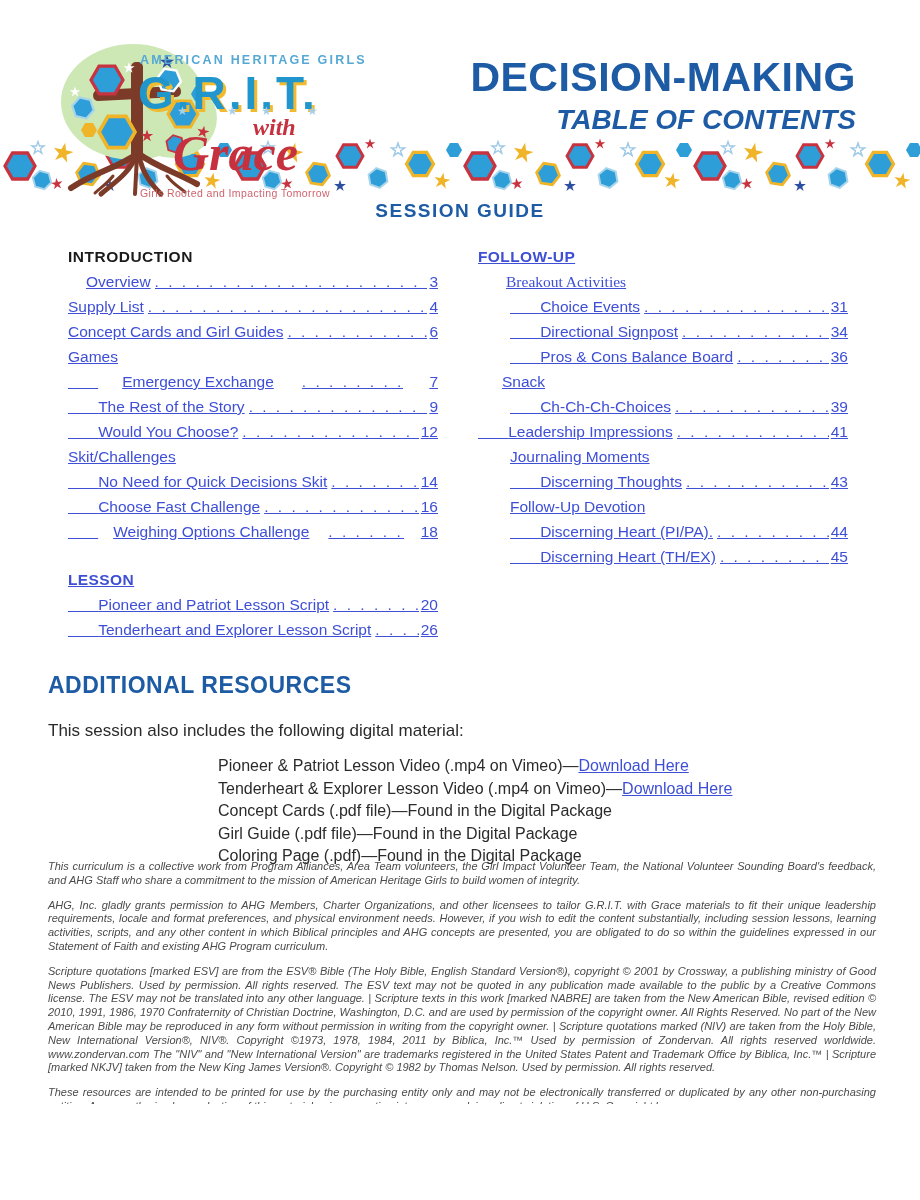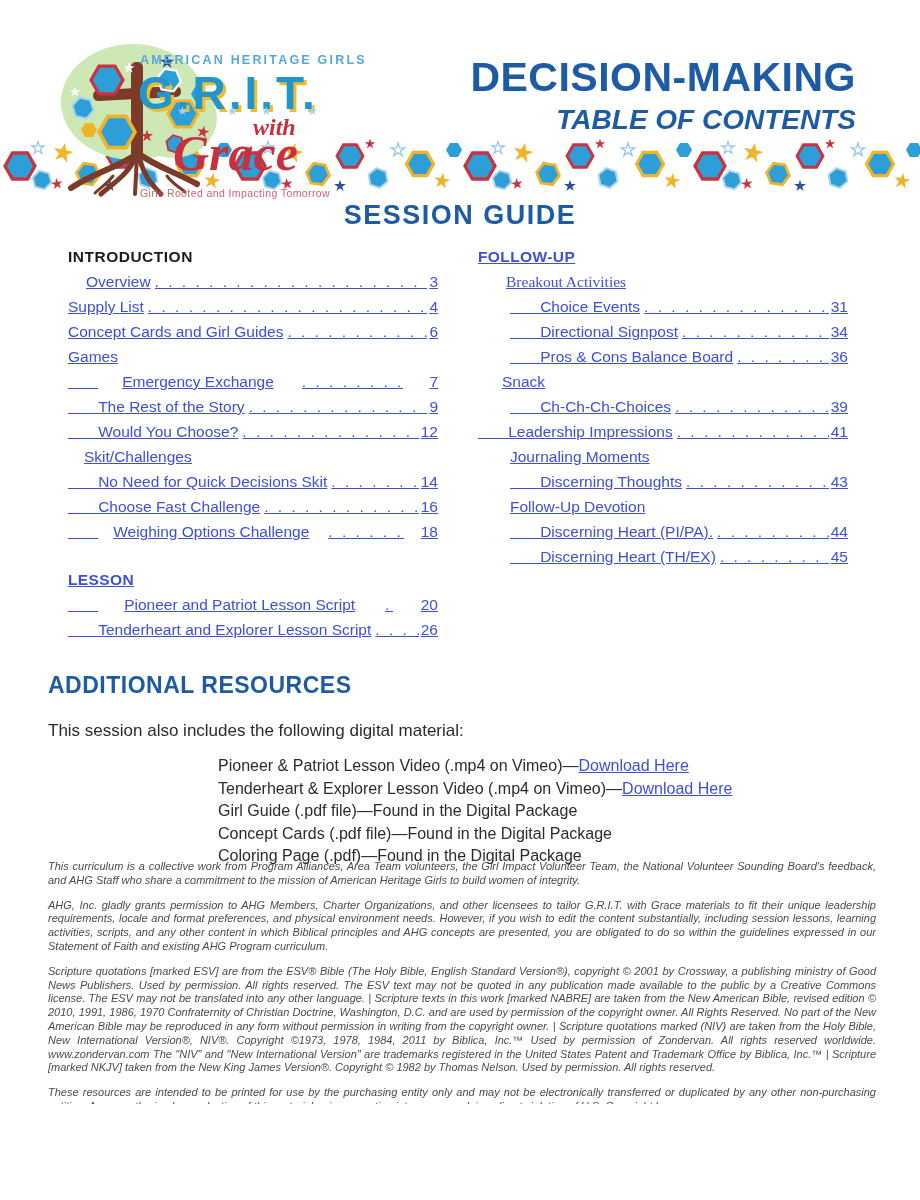--- a/index.html
+++ b/index.html
@@ -22,21 +22,21 @@
   .logo-tagline { position:absolute; left:85px; top:151px; font-size:10.5px; color:#d0636e;
                 letter-spacing:.4px; white-space:nowrap; }
 
   .title-block { position:absolute; right:64px; top:54px; text-align:right; z-index:2; }
   .doc-title    { font-size:41px; font-weight:bold; color:#1d5ba5; letter-spacing:.5px; }
   .doc-subtitle { font-size:28px; font-weight:bold; font-style:italic; color:#1d5ba5; margin-top:3px; }
 
   .band { position:absolute; left:0; top:136px; width:920px; height:58px; z-index:1; }
 
   .session-guide { position:absolute; left:0; top:200px; width:920px; text-align:center;
-                   font-size:27px; font-weight:bold; color:#1d5ba5; letter-spacing:1.5px; }
+                   font-size:19px; font-weight:bold; color:#1d5ba5; letter-spacing:1.5px; }
 
   
   .toc-col { position:absolute; top:244px; width:370px; font-size:15.5px; color:#3e4fd6; }
   .toc-left  { left:68px; }
   .toc-right { left:478px; }
   .toc-line { display:flex; align-items:baseline; height:25px; line-height:25px; }
   .toc-label { text-decoration:underline; white-space:nowrap; }
   .type-heading-black { color:#1a1a1a; font-weight:bold; letter-spacing:.5px; }
   .type-heading-black .toc-label { text-decoration:none; }
   .type-heading-link .toc-label { font-weight:bold; letter-spacing:.4px; }
@@ -186,21 +186,21 @@
         <span class="toc-label">The Rest of the Story</span>
         <span class="toc-dots">. . . . . . . . . . . . . . . . . . . . . . . . . . . . . . . . . . . . . . . . . . . . . . . . . . . . . . . . . . . . </span>
         <span class="toc-page">9</span>
       </div>
       <div class="toc-line type-link" style="margin-left: 0px;">
         <span class="toc-tab">&nbsp;&nbsp;&nbsp;&nbsp;&nbsp;&nbsp;&nbsp;</span>
         <span class="toc-label">Would You Choose?</span>
         <span class="toc-dots">. . . . . . . . . . . . . . . . . . . . . . . . . . . . . . . . . . . . . . . . . . . . . . . . . . . . . . . . . . . . </span>
         <span class="toc-page">12</span>
       </div>
-      <div class="toc-line type-sub" style="margin-left: 16px; text-decoration: underline;">
+      <div class="toc-line type-sub" style="margin-left: 0px; text-decoration: underline;">
         <span class="toc-label">Skit/Challenges</span>
       </div>
       <div class="toc-line type-link" style="margin-left: 0px;">
         <span class="toc-tab">&nbsp;&nbsp;&nbsp;&nbsp;&nbsp;&nbsp;&nbsp;</span>
         <span class="toc-label">No Need for Quick Decisions Skit</span>
         <span class="toc-dots">. . . . . . . . . . . . . . . . . . . . . . . . . . . . . . . . . . . . . . . . . . . . . . . . . . . . . . . . . . . . </span>
         <span class="toc-page">14</span>
       </div>
       <div class="toc-line type-link" style="margin-left: 0px;">
         <span class="toc-tab">&nbsp;&nbsp;&nbsp;&nbsp;&nbsp;&nbsp;&nbsp;</span>
@@ -211,21 +211,21 @@
       <div class="toc-line type-link" style="margin-left: 0px; gap: 15px;">
         <span class="toc-tab">&nbsp;&nbsp;&nbsp;&nbsp;&nbsp;&nbsp;&nbsp;</span>
         <span class="toc-label">Weighing Options Challenge</span>
         <span class="toc-dots">. . . . . . . . . . . . . . . . . . . . . . . . . . . . . . . . . . . . . . . . . . . . . . . . . . . . . . . . . . . . </span>
         <span class="toc-page">18</span>
       </div>
       <div class="toc-spacer"></div>
       <div class="toc-line type-heading-link" style="margin-left: 0px;">
         <span class="toc-label">LESSON</span>
       </div>
-      <div class="toc-line type-link" style="margin-left: 0px; gap: 26px;">
+      <div class="toc-line type-link" style="margin-left: 0px;">
         <span class="toc-tab">&nbsp;&nbsp;&nbsp;&nbsp;&nbsp;&nbsp;&nbsp;</span>
         <span class="toc-label">Pioneer and Patriot Lesson Script</span>
         <span class="toc-dots">. . . . . . . . . . . . . . . . . . . . . . . . . . . . . . . . . . . . . . . . . . . . . . . . . . . . . . . . . . . . </span>
         <span class="toc-page">20</span>
       </div>
       <div class="toc-line type-link" style="margin-left: 0px;">
         <span class="toc-tab">&nbsp;&nbsp;&nbsp;&nbsp;&nbsp;&nbsp;&nbsp;</span>
         <span class="toc-label">Tenderheart and Explorer Lesson Script</span>
         <span class="toc-dots">. . . . . . . . . . . . . . . . . . . . . . . . . . . . . . . . . . . . . . . . . . . . . . . . . . . . . . . . . . . . </span>
         <span class="toc-page">26</span>
@@ -295,22 +295,22 @@
         <span class="toc-dots">. . . . . . . . . . . . . . . . . . . . . . . . . . . . . . . . . . . . . . . . . . . . . . . . . . . . . . . . . . . . </span>
         <span class="toc-page">45</span>
       </div>
     </div>
 
   <div class="ar-heading">ADDITIONAL RESOURCES</div>
   <div class="ar-intro">This session also includes the following digital material:</div>
   <div class="res-list">
       <div class="res-line"><span>Pioneer &amp; Patriot Lesson Video (.mp4 on Vimeo)—</span><a class="res-link">Download Here</a></div>
       <div class="res-line"><span>Tenderheart &amp; Explorer Lesson Video (.mp4 on Vimeo)—</span><a class="res-link">Download Here</a></div>
+      <div class="res-line"><span>Concept Cards (.pdf file)—Found in the Digital Package</span></div>
       <div class="res-line"><span>Girl Guide (.pdf file)—Found in the Digital Package</span></div>
-      <div class="res-line"><span>Concept Cards (.pdf file)—Found in the Digital Package</span></div>
       <div class="res-line"><span>Coloring Page (.pdf)—Found in the Digital Package</span></div>
     </div>
 
   <div class="fine-print">
       <p>This curriculum is a collective work from Program Alliances, Area Team volunteers, the Girl Impact Volunteer Team, the National Volunteer Sounding Board's feedback, and AHG Staff who share a commitment to the mission of American Heritage Girls to build women of integrity.</p>
       <p>AHG, Inc. gladly grants permission to AHG Members, Charter Organizations, and other licensees to tailor G.R.I.T. with Grace materials to fit their unique leadership requirements, locale and format preferences, and physical environment needs. However, if you wish to edit the content substantially, including session lessons, learning activities, scripts, and any other content in which Biblical principles and AHG concepts are presented, you are obligated to do so within the guidelines expressed in our Statement of Faith and existing AHG Program curriculum.</p>
       <p>Scripture quotations [marked ESV] are from the ESV® Bible (The Holy Bible, English Standard Version®), copyright © 2001 by Crossway, a publishing ministry of Good News Publishers. Used by permission. All rights reserved. The ESV text may not be quoted in any publication made available to the public by a Creative Commons license. The ESV may not be translated into any other language. | Scripture texts in this work [marked NABRE] are taken from the New American Bible, revised edition © 2010, 1991, 1986, 1970 Confraternity of Christian Doctrine, Washington, D.C. and are used by permission of the copyright owner. All Rights Reserved. No part of the New American Bible may be reproduced in any form without permission in writing from the copyright owner. | Scripture quotations marked (NIV) are taken from the Holy Bible, New International Version®, NIV®. Copyright ©1973, 1978, 1984, 2011 by Biblica, Inc.™ Used by permission of Zondervan. All rights reserved worldwide. www.zondervan.com The "NIV" and "New International Version" are trademarks registered in the United States Patent and Trademark Office by Biblica, Inc.™ | Scripture [marked NKJV] taken from the New King James Version®. Copyright © 1982 by Thomas Nelson. Used by permission. All rights reserved.</p>
       <p>These resources are intended to be printed for use by the purchasing entity only and may not be electronically transferred or duplicated by any other non-purchasing entities. Any unauthorized reproduction of this material or incorporation into a new work is a direct violation of U.S. Copyright laws.</p>
     </div>
 

